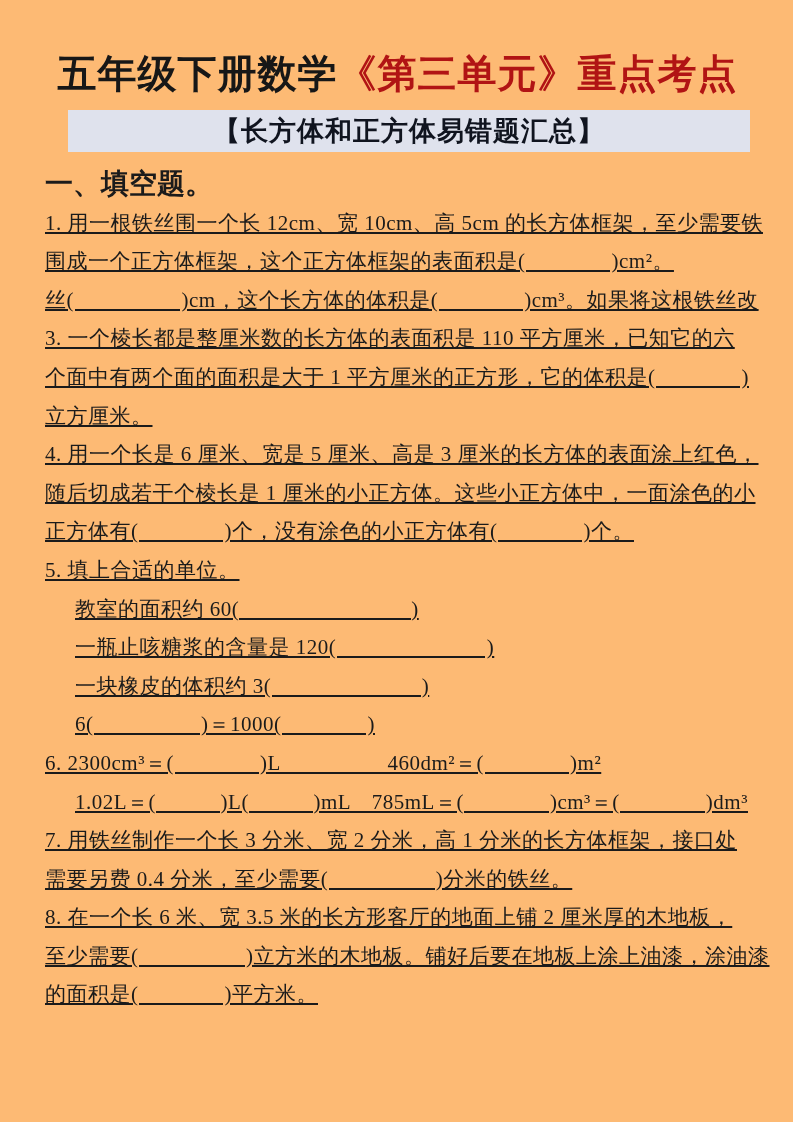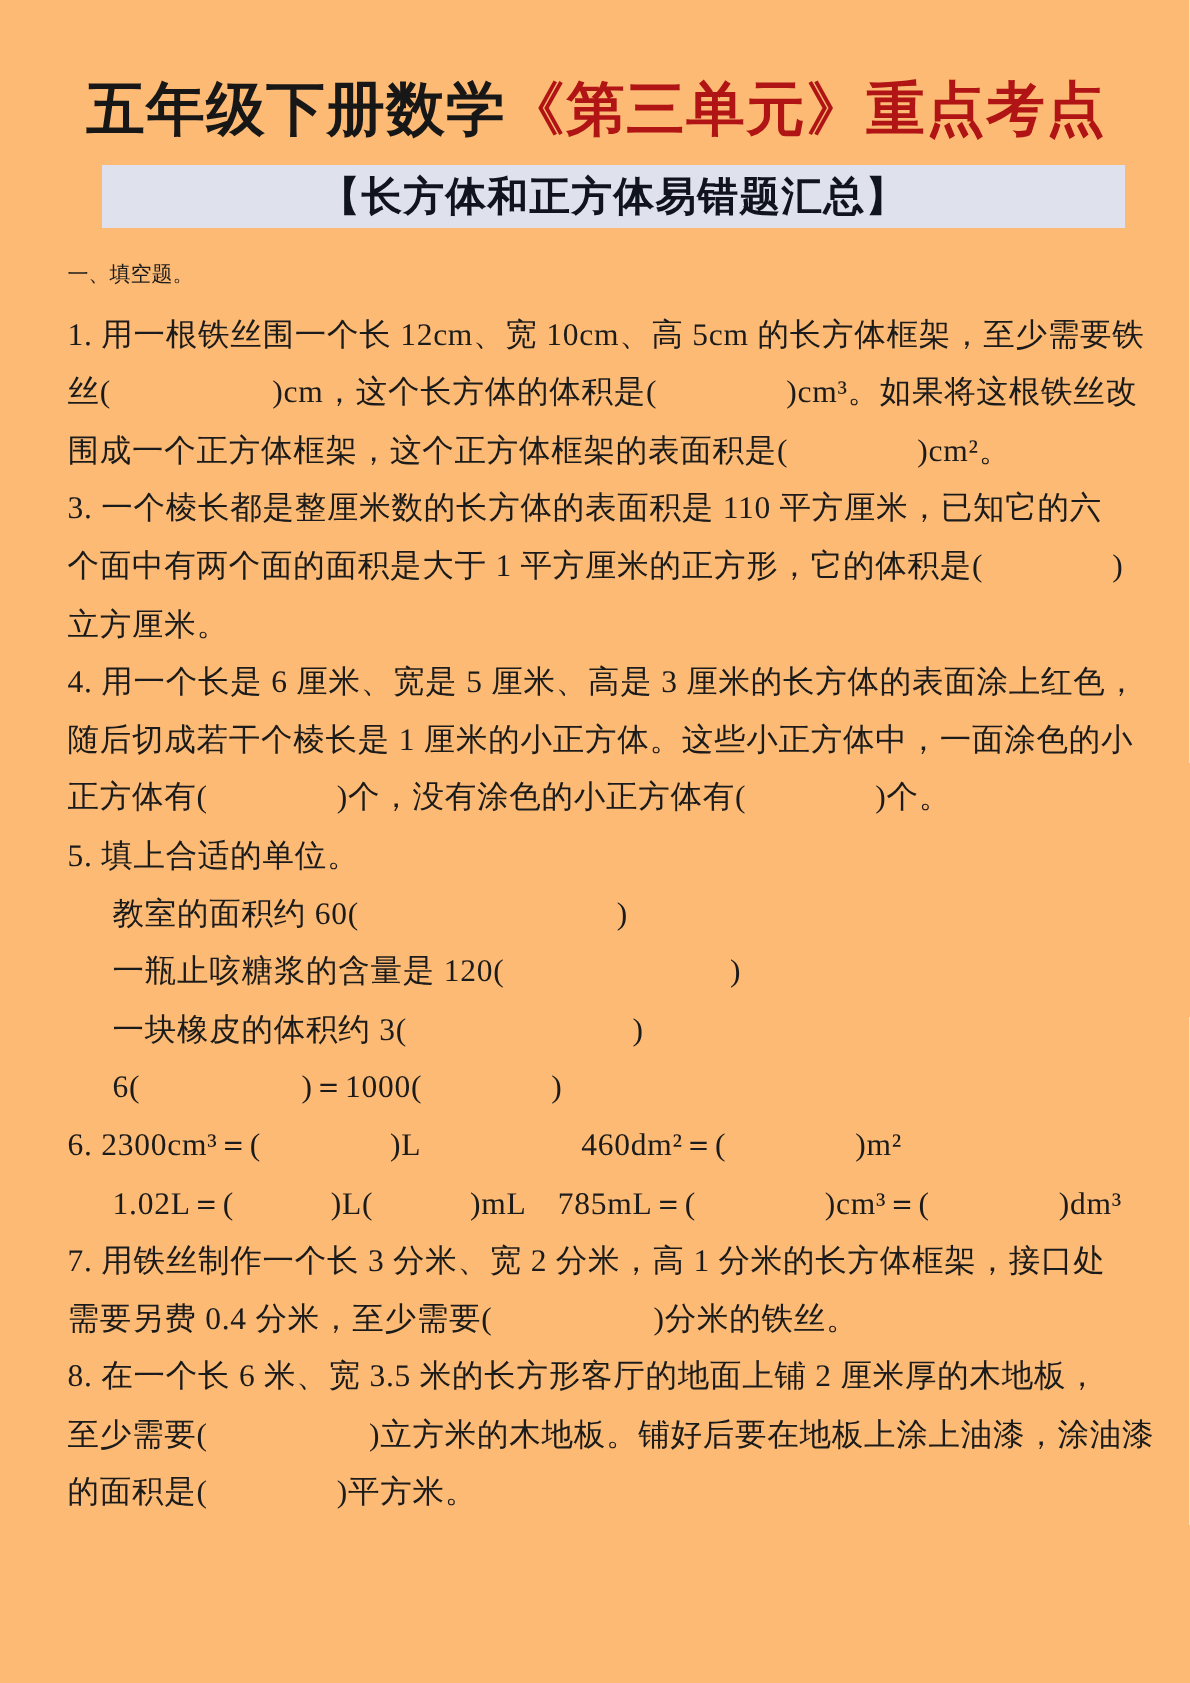--- a/index.html
+++ b/index.html
@@ -36,50 +36,51 @@
     text-align: center;
     font-size: 27px;
     font-weight: 700;
     color: #10141f;
     letter-spacing: 1px;
     margin-bottom: 13px;
     white-space: nowrap;
     margin-left: 23px;
   }
   .section-heading {
-    font-size: 14px;
-    font-weight: 400;
+    font-size: 28px;
+    font-weight: 700;
     line-height: 38.6px;
     white-space: nowrap;
   }
   .questions { }
   .line {
     font-size: 21px;
     line-height: 38.6px;
     white-space: nowrap;
     letter-spacing: 0.5px;
+    text-decoration: underline;
   }
   .line.indent { padding-left: 30px; }
 </style>
 </head>
 <body>
 
 <div class="page">
   <h1 class="title"><span class="t-black">五年级下册数学</span><span class="t-red">《第三单元》重点考点</span></h1>
 
   <div class="banner">
     <span>【长方体和正方体易错题汇总】</span>
   </div>
 
   <div class="section-heading">一、填空题。</div>
 
   <div class="questions" id="questions">
       <div class="line">1. 用一根铁丝围一个长 12cm、宽 10cm、高 5cm 的长方体框架，至少需要铁</div>
+      <div class="line">围成一个正方体框架，这个正方体框架的表面积是(　　　　)cm²。</div>
       <div class="line">丝(　　　　　)cm，这个长方体的体积是(　　　　)cm³。如果将这根铁丝改</div>
-      <div class="line">围成一个正方体框架，这个正方体框架的表面积是(　　　　)cm²。</div>
       <div class="line">3. 一个棱长都是整厘米数的长方体的表面积是 110 平方厘米，已知它的六</div>
       <div class="line">个面中有两个面的面积是大于 1 平方厘米的正方形，它的体积是(　　　　)</div>
       <div class="line">立方厘米。</div>
       <div class="line">4. 用一个长是 6 厘米、宽是 5 厘米、高是 3 厘米的长方体的表面涂上红色，</div>
       <div class="line">随后切成若干个棱长是 1 厘米的小正方体。这些小正方体中，一面涂色的小</div>
       <div class="line">正方体有(　　　　)个，没有涂色的小正方体有(　　　　)个。</div>
       <div class="line">5. 填上合适的单位。</div>
       <div class="line indent">教室的面积约 60(　　　　　　　　)</div>
       <div class="line indent">一瓶止咳糖浆的含量是 120(　　　　　　　)</div>
       <div class="line indent">一块橡皮的体积约 3(　　　　　　　)</div>

